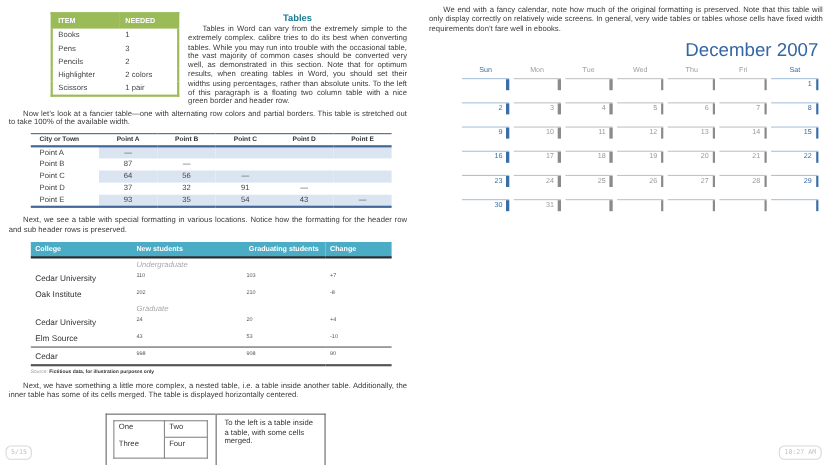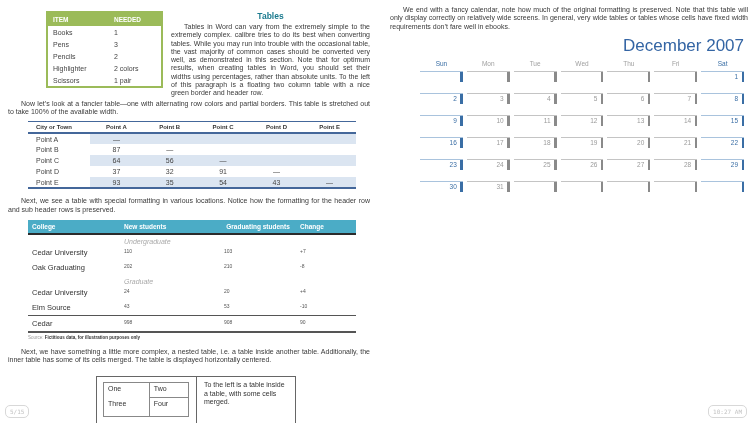--- a/index.html
+++ b/index.html
@@ -201,21 +201,21 @@
           <tr class="group-row">
             <td colspan="4">Undergraduate</td>
           </tr>
           <tr>
             <td class="lbl">Cedar University</td>
             <td class="num">110</td>
             <td class="num">103</td>
             <td class="num">+7</td>
           </tr>
           <tr>
-            <td class="lbl">Oak Graduating</td>
+            <td class="lbl">Oak Institute</td>
             <td class="num">202</td>
             <td class="num">210</td>
             <td class="num">-8</td>
           </tr>
           <tr class="group-row">
             <td colspan="4">Graduate</td>
           </tr>
           <tr>
             <td class="lbl">Cedar University</td>
             <td class="num">24</td>

